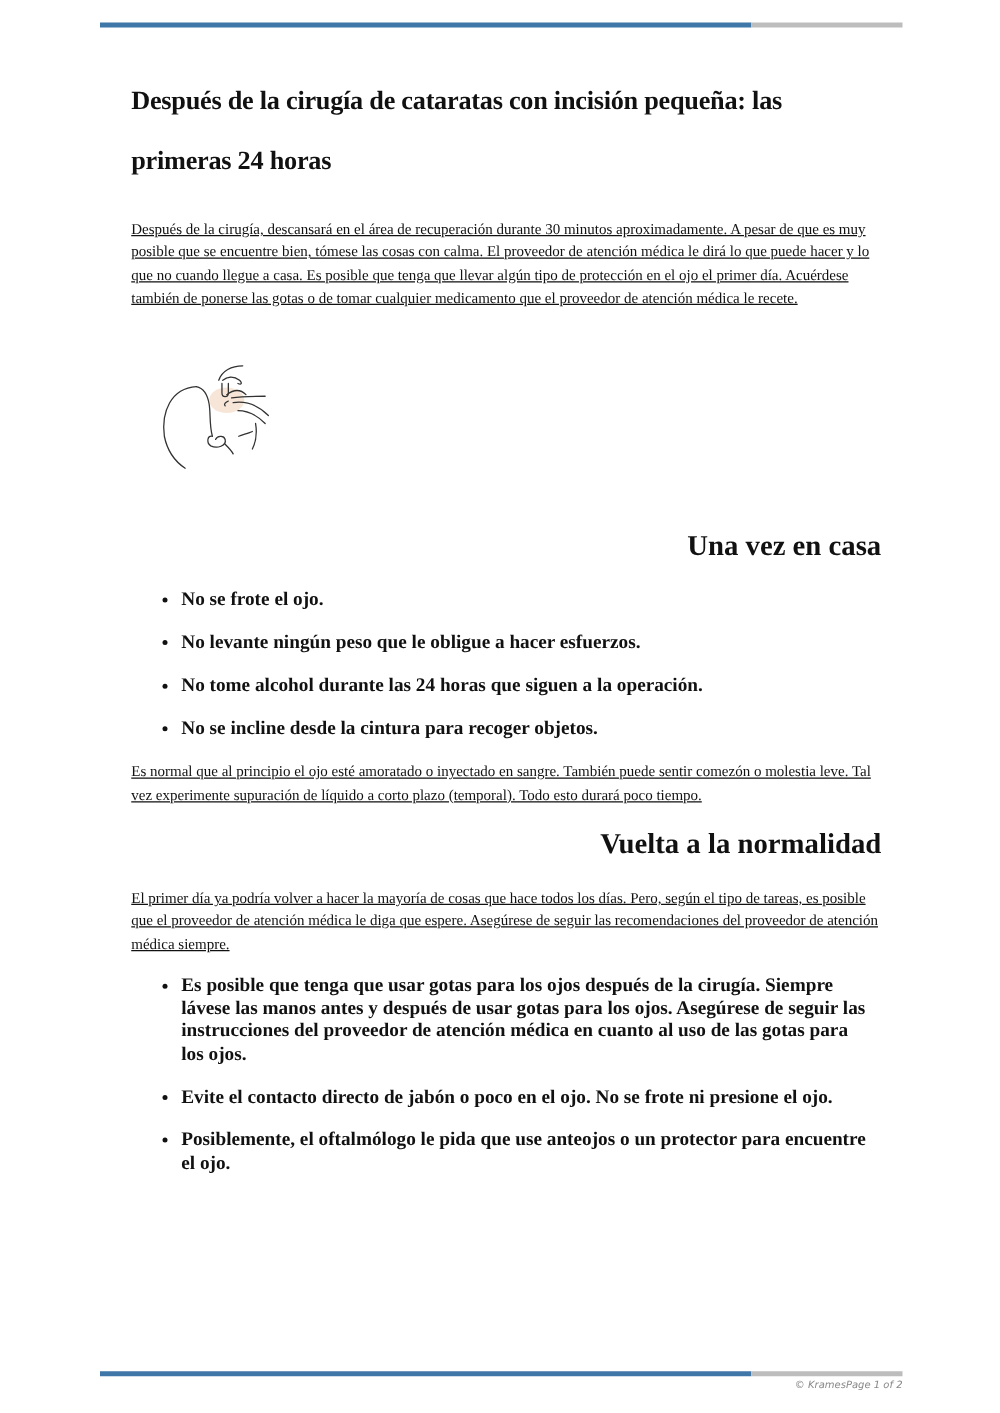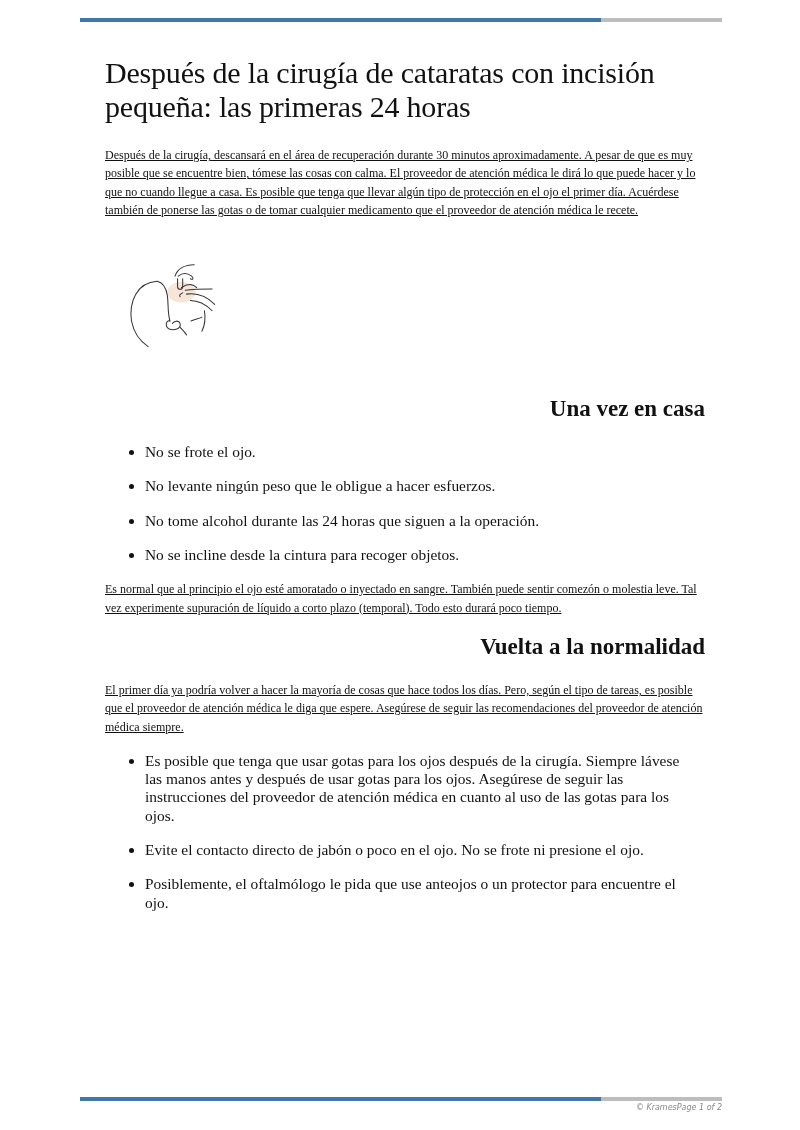--- a/index.html
+++ b/index.html
@@ -4,24 +4,24 @@
 <style>
   html, body { margin: 0; padding: 0; background: #ffffff; }
   body { width: 800px; height: 1130px; position: relative; overflow: hidden;
          font-family: "Liberation Serif", "DejaVu Serif", serif; color: #111; }
   .bar { position: absolute; left: 80px; width: 642px; height: 4px; display: flex; }
   .bar .blue { width: 521px; background: #3f77a8; }
   .bar .gray { flex: 1; background: #bdbdbd; }
   .bar.top { top: 18px; }
   .bar.bottom { top: 1097px; }
   .content { position: absolute; left: 105px; top: 56px; width: 600px; }
-  h1 { font-size: 30px; line-height: 34px; margin: 0 0 22px 0; font-weight: normal; letter-spacing: -0.2px; }
+  h1 { font-size: 21px; line-height: 48px; margin: 0 0 22px 0; font-weight: bold; letter-spacing: -0.2px; }
   h2 { font-size: 23px; line-height: 28px; margin: 0 0 20px 0; font-weight: bold; text-align: right; }
   p { font-size: 12px; line-height: 18.3px; margin: 0 0 16px 0; text-decoration: underline; }
-  ul { margin: 0 12px 16px 0; padding-left: 40px; }
+  ul { margin: 0 12px 16px 0; padding-left: 40px; font-weight: bold; }
   li { font-size: 15.4px; line-height: 18.3px; margin-bottom: 16px; }
   li:last-child { margin-bottom: 16px; }
   .illustration { width: 160px; height: 140px; margin: 14px 0 20px 6px; }
   .footer { position: absolute; top: 1103px; left: 80px; width: 642px; display: flex;
             justify-content: flex-end; font-family: "DejaVu Sans", sans-serif;
             font-size: 8px; font-style: italic; color: #888; }
 </style>
 </head>
 <body>
 

